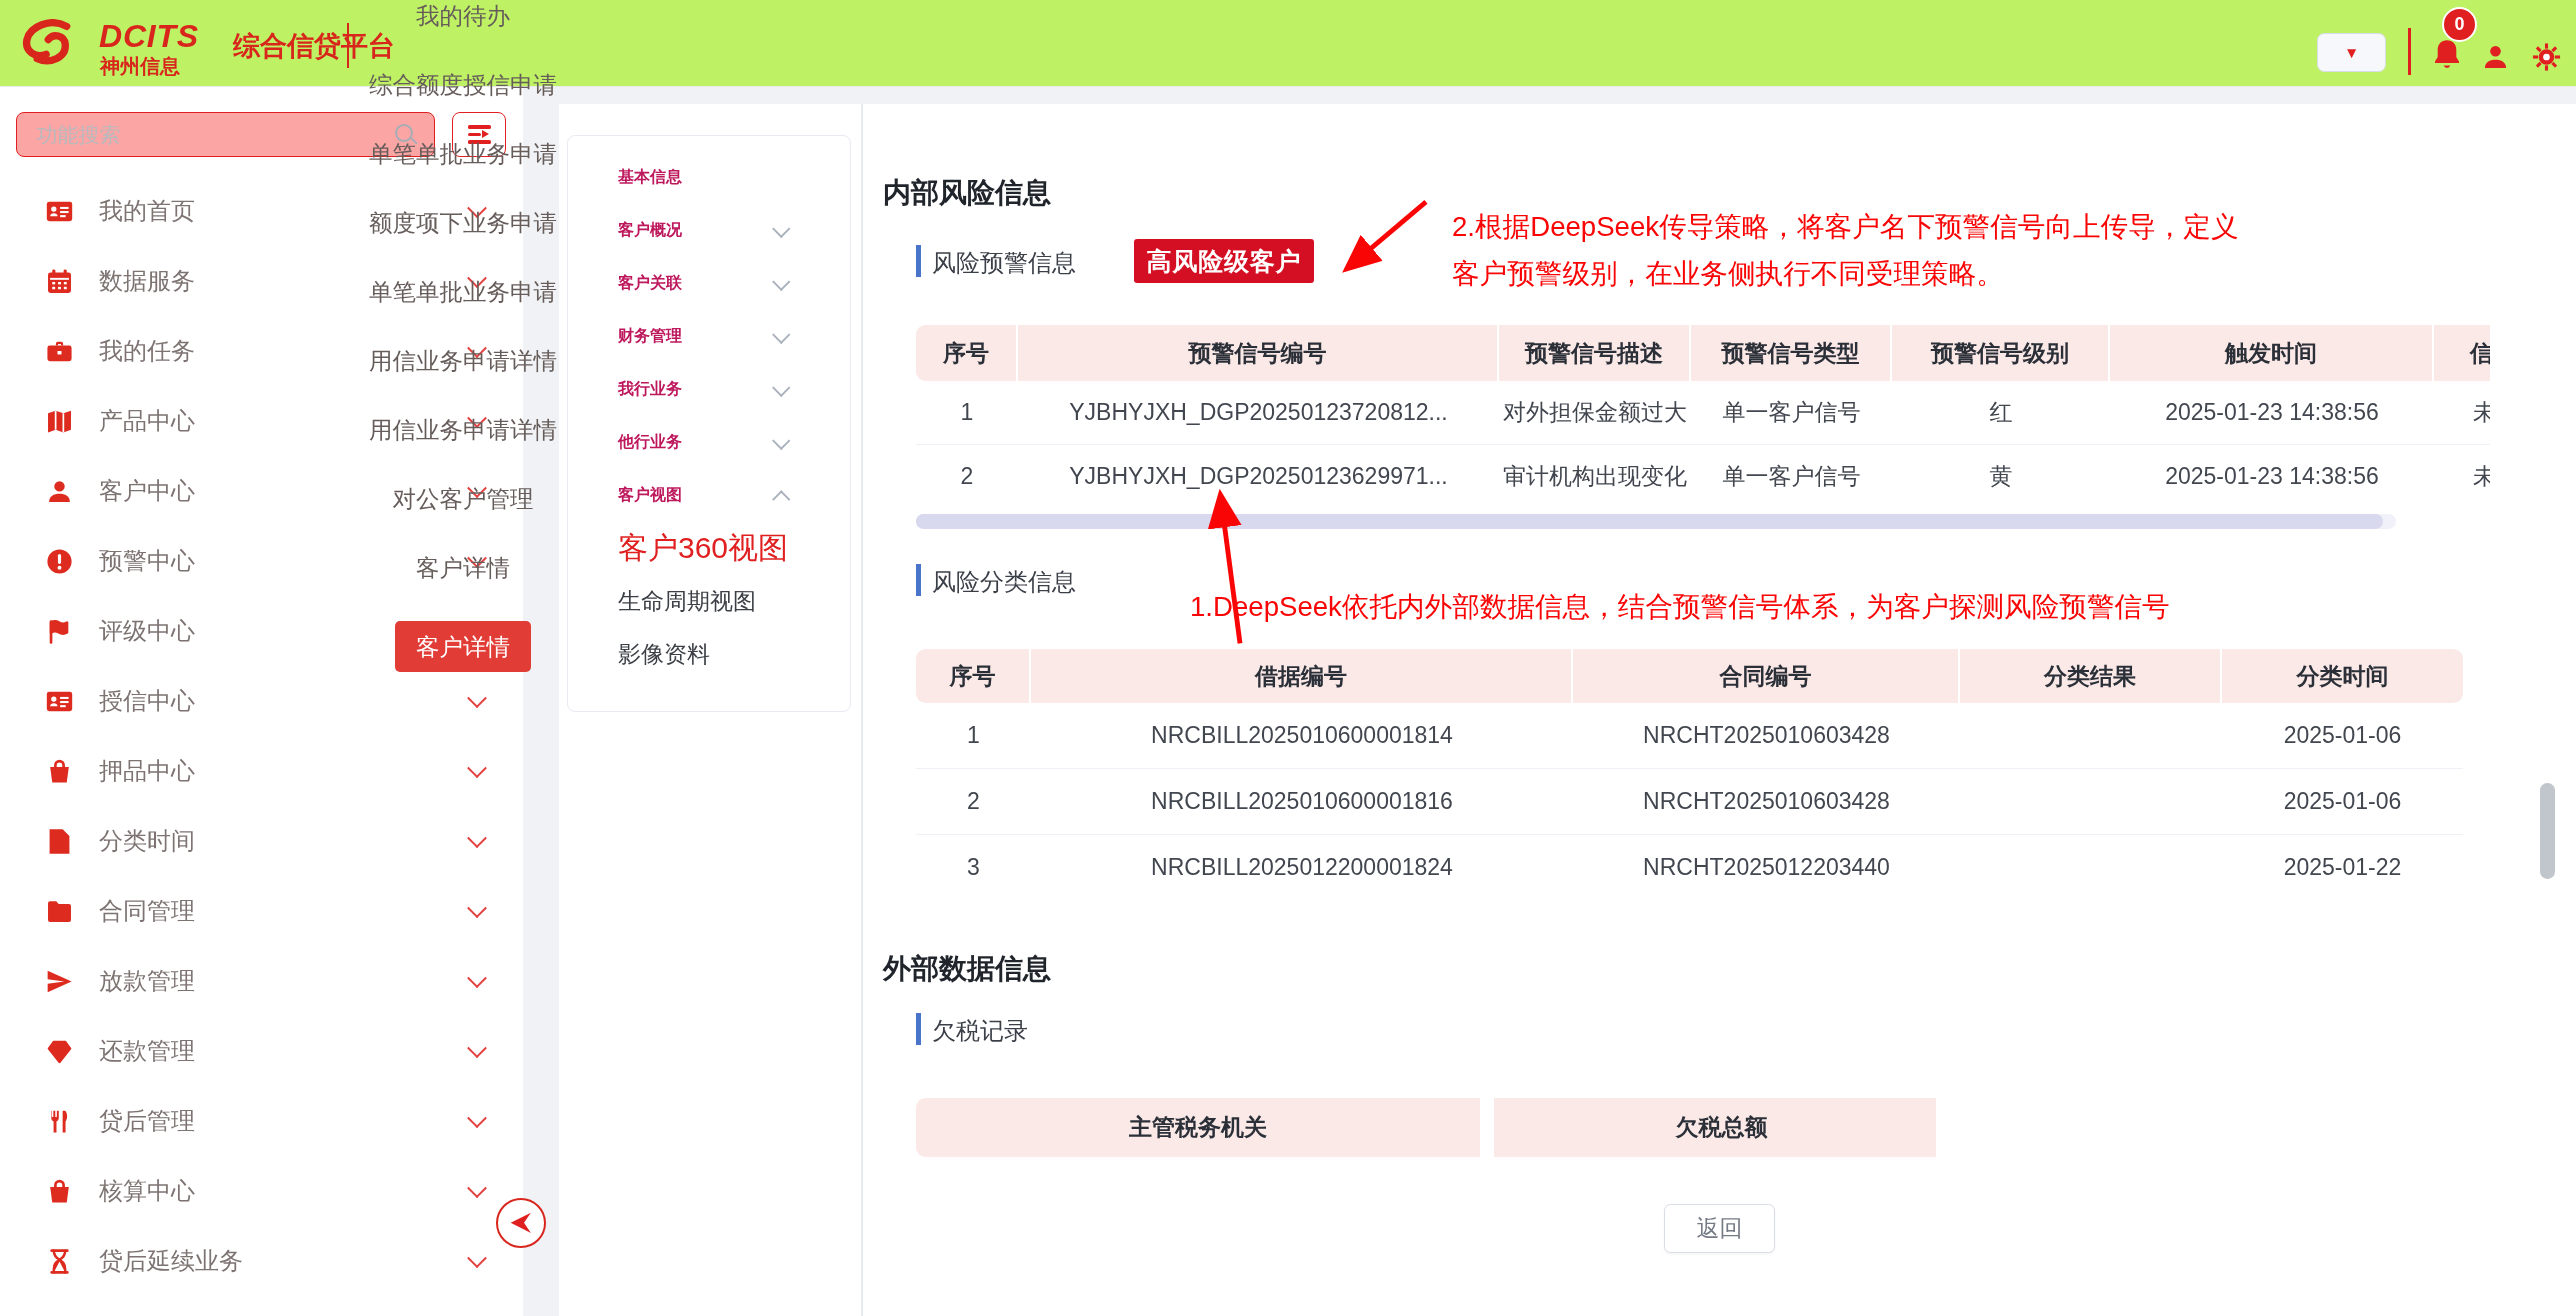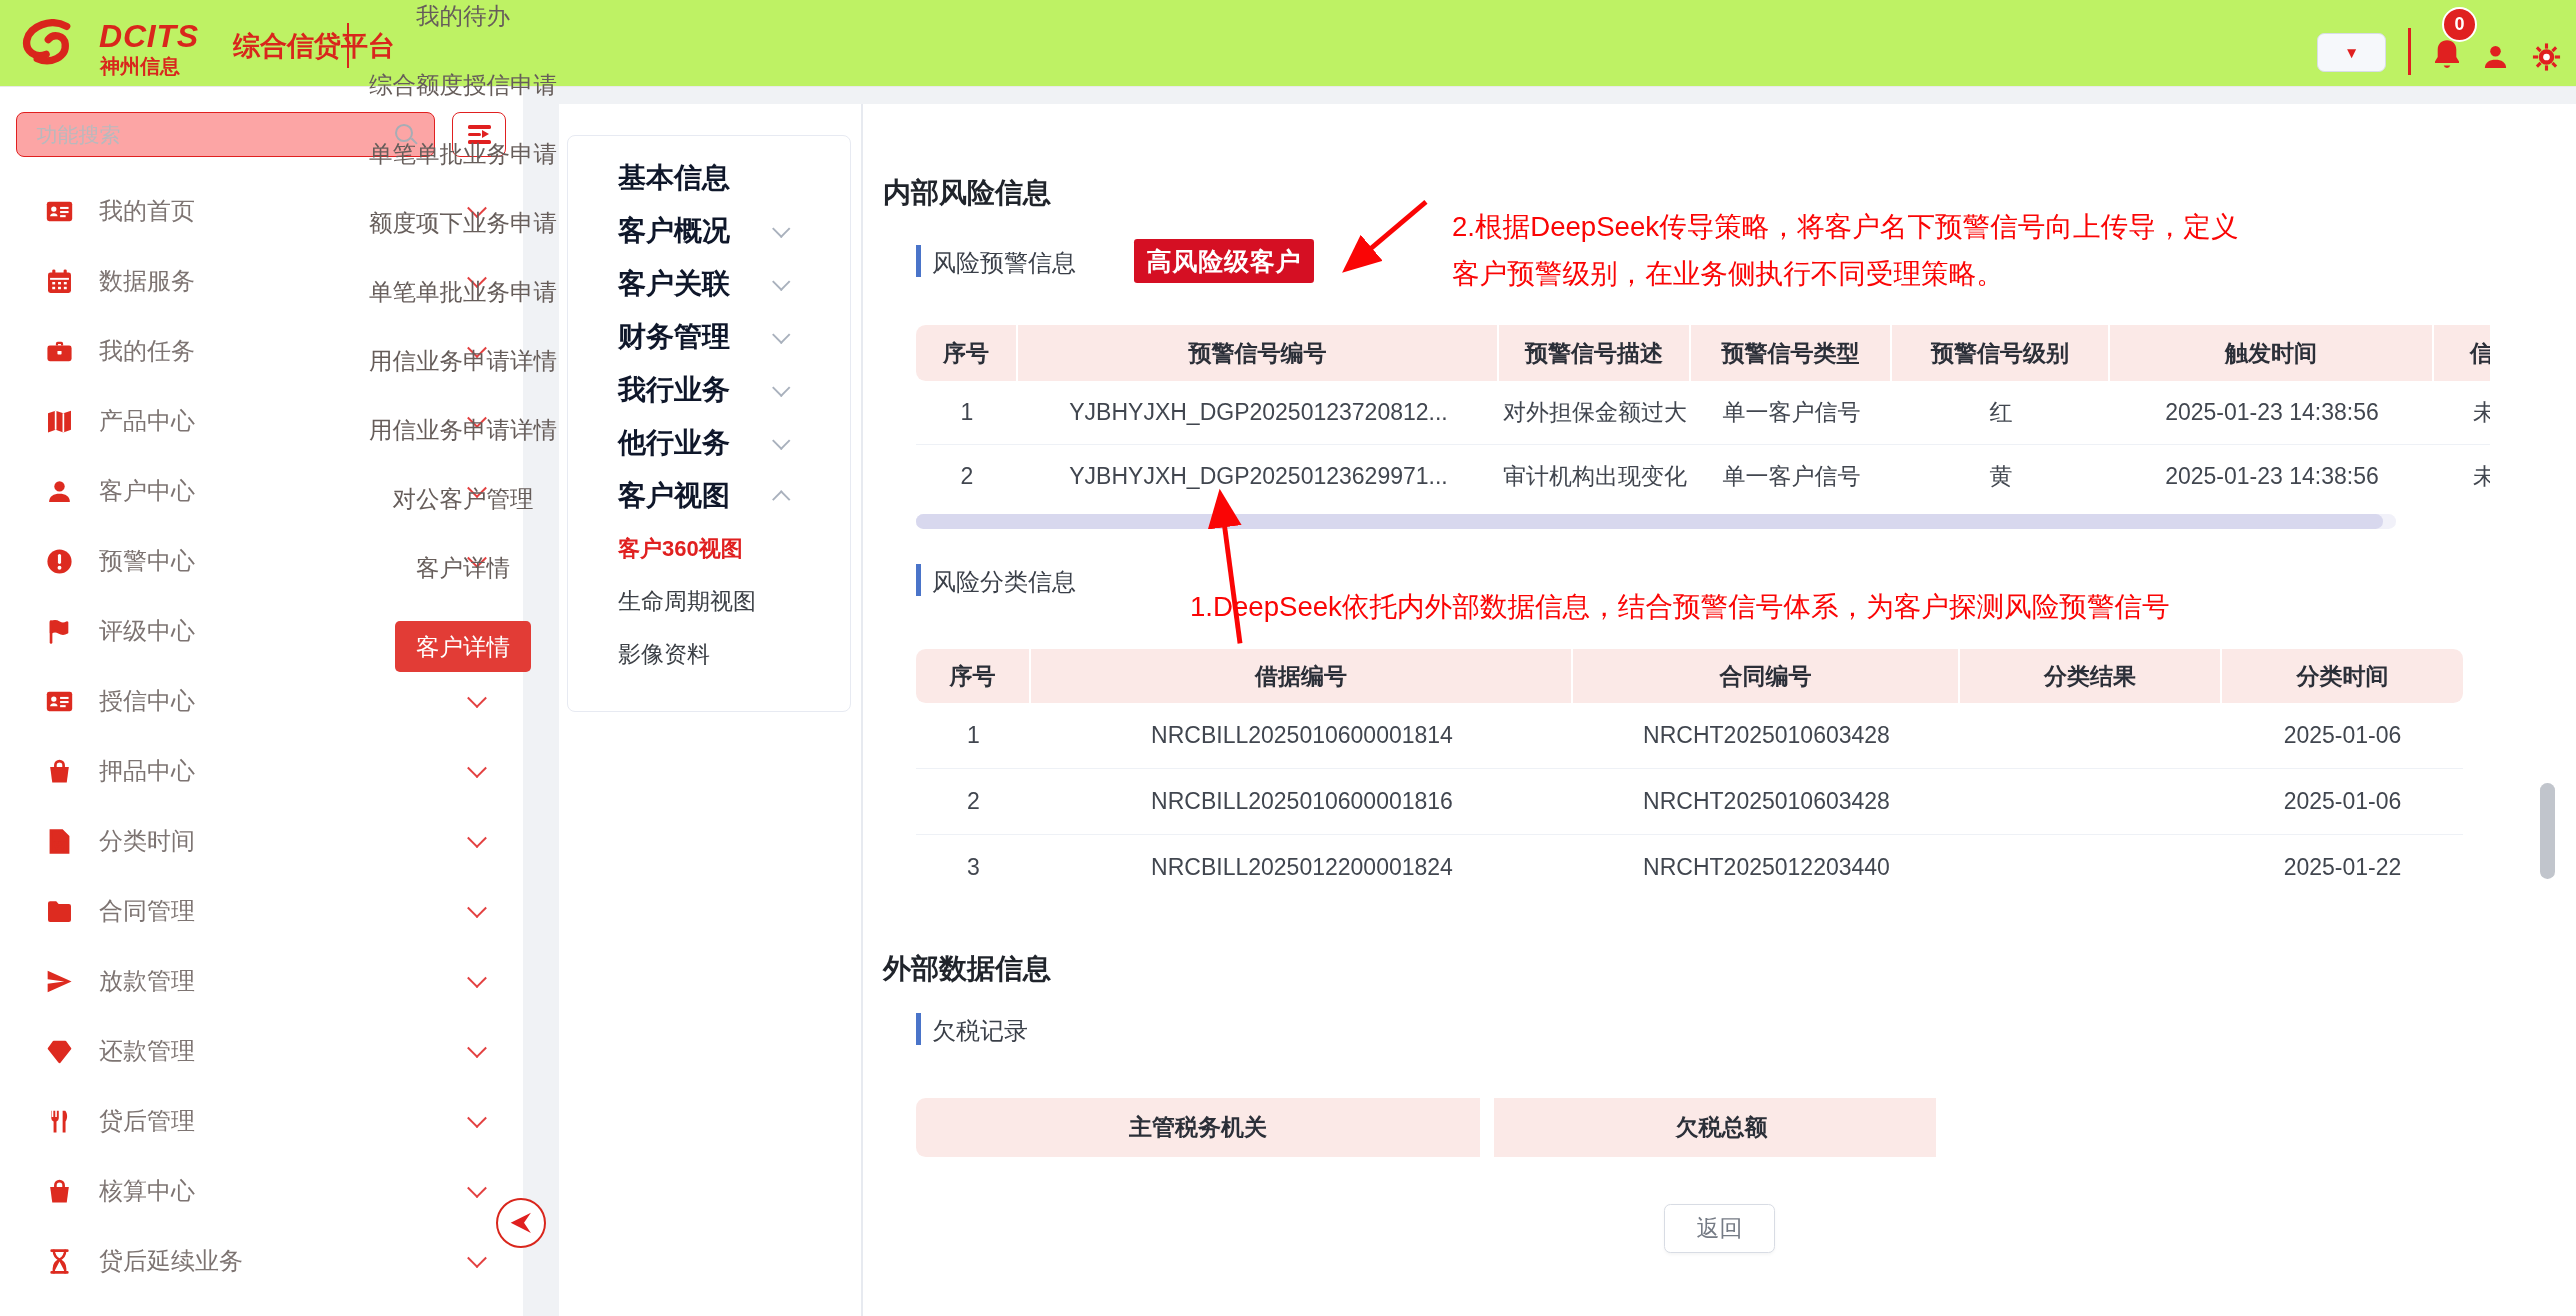--- a/index.html
+++ b/index.html
@@ -37,23 +37,23 @@
   .side-item{position:relative;height:70px;display:flex;align-items:center;cursor:pointer;}
   .side-item .ic{position:absolute;left:45px;width:29px;height:29px;display:flex;}
   .ic svg{width:100%;height:100%;fill:#dd2b20;}
   .side-label{position:absolute;left:99px;font-size:24px;color:#7d7472;white-space:nowrap;}
   .chev{position:absolute;right:39px;top:50%;width:12px;height:12px;border-right:2.4px solid #e34040;border-bottom:2.4px solid #e34040;transform:translateY(-70%) rotate(45deg);}
   #collapse-btn{position:absolute;left:496px;top:1198px;width:50px;height:50px;border-radius:50%;background:#fff;border:2.4px solid #d9261c;box-sizing:border-box;display:flex;align-items:center;justify-content:center;z-index:8;}
   
   #subpanel{position:absolute;left:559px;top:104px;width:302px;height:1213px;background:#fff;}
   #subcard{position:absolute;left:8px;top:31px;width:284px;height:577px;border:0.8px solid #e7eaf2;border-radius:8px;background:#fff;box-sizing:border-box;padding-top:15.4px;}
   .sub-item{position:relative;height:53px;display:flex;align-items:center;cursor:pointer;}
-  .sub-label{position:absolute;left:50px;font-size:28px;font-weight:bold;color:#0f172a;white-space:nowrap;}
+  .sub-label{position:absolute;left:50px;font-size:16px;font-weight:bold;color:#be185d;white-space:nowrap;}
   .sub-label.plain{font-weight:normal;color:#3c4046;font-size:23px;}
-  .sub-label.active{font-weight:bold;color:#e02020;font-size:22px;}
+  .sub-label.active{font-weight:normal;color:#e02020;font-size:30px;}
   .chev-g{position:absolute;left:207px;top:50%;width:10.5px;height:10.5px;border-right:2.4px solid #a9b1bd;border-bottom:2.4px solid #a9b1bd;transform:translateY(-70%) rotate(45deg);}
   .chev-g.up{transform:translateY(-20%) rotate(-135deg);}
   
   .h1{position:absolute;font-size:28px;font-weight:bold;color:#20242b;white-space:nowrap;}
   .sec-bar{position:absolute;width:4.9px;height:32px;background:#4a74c9;}
   .sec-label{position:absolute;font-size:24px;color:#3a3f48;white-space:nowrap;}
   #risk-badge{position:absolute;left:1134px;top:239px;width:180px;height:44px;background:#d50f23;border-radius:3.2px;color:#fff;font-size:25px;font-weight:bold;display:flex;align-items:center;justify-content:center;letter-spacing:0.8px;}
   .ann{position:absolute;color:#fa0505;font-size:27.6px;line-height:47px;white-space:pre-line;z-index:4;}
   
   .twrap{position:absolute;overflow:hidden;background:#fff;}

